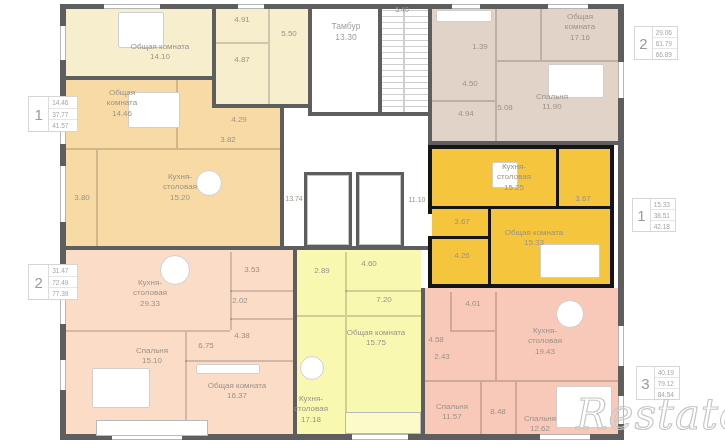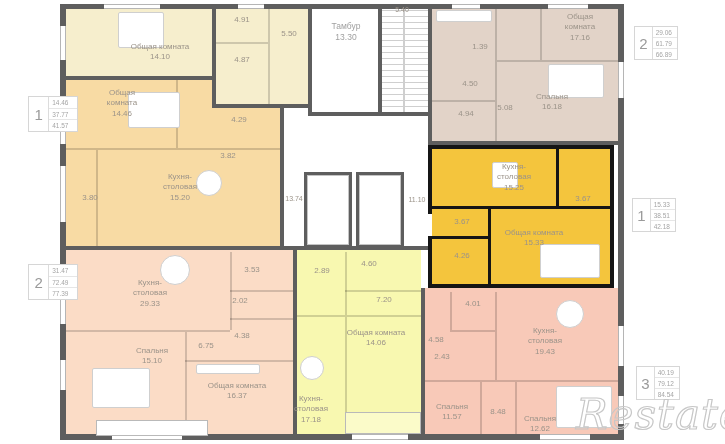--- a/index.html
+++ b/index.html
@@ -161,28 +161,28 @@
       <span>5.50</span>
     </div>
 
   <div class="lbl" style="left:122px;top:104px;width:48px;z-index:8">
       <span>Общая комната</span>
       <span>14.46</span>
     </div>
   <div class="lbl" style="left:239px;top:120px;width:30px;z-index:8">
       <span>4.29</span>
     </div>
-  <div class="lbl" style="left:228px;top:156px;width:30px;z-index:8">
+  <div class="lbl" style="left:228px;top:140px;width:30px;z-index:8">
       <span>3.82</span>
     </div>
   <div class="lbl" style="left:180px;top:188px;width:52px;z-index:8">
       <span>Кухня-столовая</span>
       <span>15.20</span>
     </div>
-  <div class="lbl" style="left:90px;top:198px;width:28px;z-index:8">
+  <div class="lbl" style="left:82px;top:198px;width:28px;z-index:8">
       <span>3.80</span>
     </div>
 
   <div class="lbl" style="left:150px;top:294px;width:52px;z-index:8">
       <span>Кухня-столовая</span>
       <span>29.33</span>
     </div>
   <div class="lbl" style="left:252px;top:270px;width:30px;z-index:8">
       <span>3.53</span>
     </div>
@@ -208,21 +208,21 @@
       <span>2.89</span>
     </div>
   <div class="lbl" style="left:369px;top:264px;width:30px;z-index:8">
       <span>4.60</span>
     </div>
   <div class="lbl" style="left:384px;top:300px;width:30px;z-index:8">
       <span>7.20</span>
     </div>
   <div class="lbl" style="left:376px;top:338px;width:80px;z-index:8">
       <span>Общая комната</span>
-      <span>14.06</span>
+      <span>15.75</span>
     </div>
   <div class="lbl" style="left:311px;top:410px;width:52px;z-index:8">
       <span>Кухня-столовая</span>
       <span>17.18</span>
     </div>
 
   <div class="lbl" style="left:473px;top:304px;width:30px;z-index:8">
       <span>4.01</span>
     </div>
   <div class="lbl" style="left:436px;top:340px;width:30px;z-index:8">
@@ -246,21 +246,21 @@
       <span>Спальня</span>
       <span>12.62</span>
     </div>
 
   <div class="lbl" style="left:580px;top:28px;width:48px;z-index:8">
       <span>Общая комната</span>
       <span>17.16</span>
     </div>
   <div class="lbl" style="left:552px;top:102px;width:60px;z-index:8">
       <span>Спальня</span>
-      <span>16.18</span>
+      <span>11.90</span>
     </div>
   <div class="lbl" style="left:480px;top:47px;width:30px;z-index:8">
       <span>1.39</span>
     </div>
   <div class="lbl" style="left:470px;top:84px;width:30px;z-index:8">
       <span>4.50</span>
     </div>
   <div class="lbl" style="left:466px;top:114px;width:30px;z-index:8">
       <span>4.94</span>
     </div>

